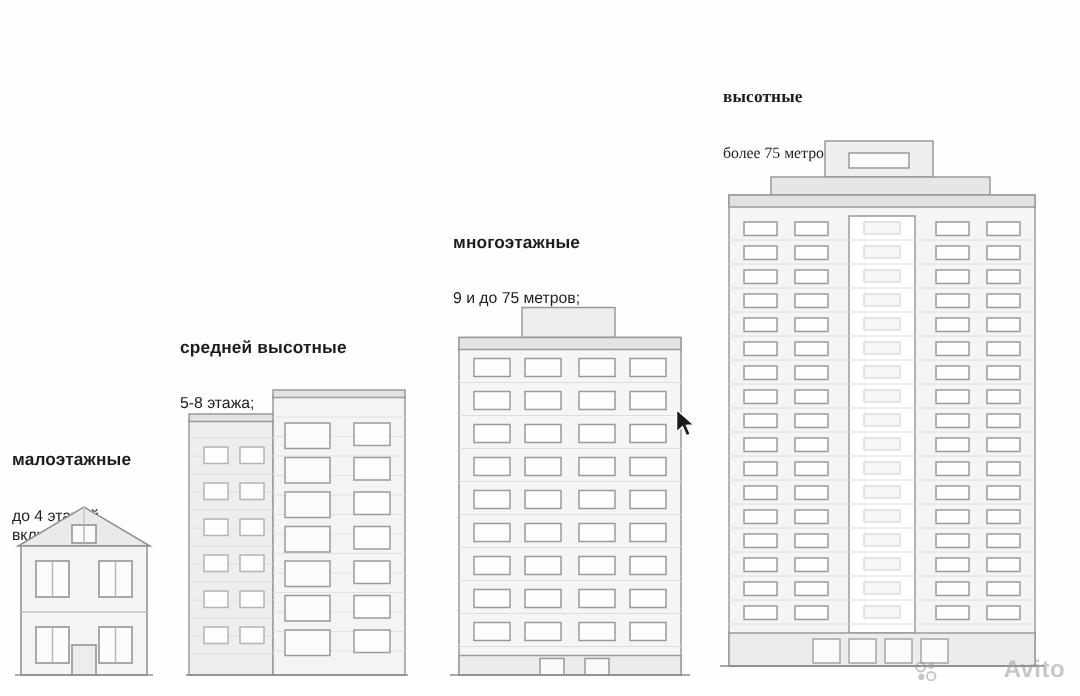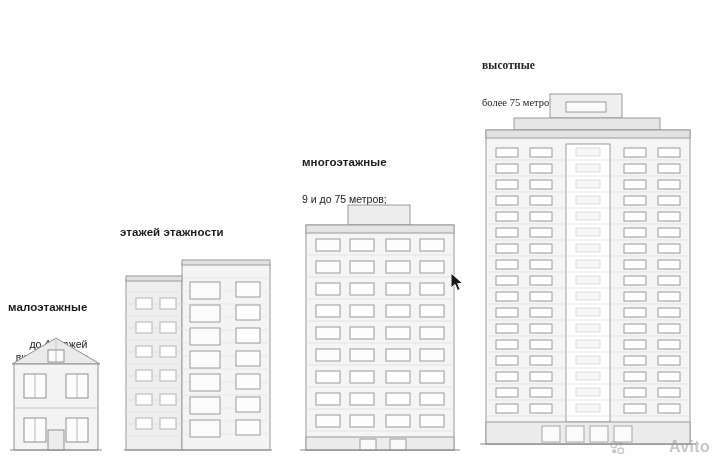--- a/index.html
+++ b/index.html
@@ -35,21 +35,21 @@
     letter-spacing: 0.1px;
     display: block;
     margin-bottom: 2px;
   }
   .label .desc {
     font-weight: normal;
     font-size: 10.5px;
     display: block;
   }
 
-  #label-low   { left: 8px;   top: 280px; text-align: right; }
+  #label-low   { left: 8px;   top: 280px; }
   #label-mid   { left: 120px; top: 205px; }
   #label-multi { left: 302px; top: 135px; }
   #label-high  { left: 482px; top: 38px; font-family: Liberation Serif, serif;  }
 
   
   .building { position: absolute; }
 
   
   #house { left: 8px; top: 336px; width: 96px; height: 118px; }
 
@@ -104,21 +104,22 @@
 
 <div id="stage">
 
   <div class="label" id="label-low">
     <span class="title">малоэтажные</span>
     <span class="desc">до 4 этажей
 включительно;</span>
   </div>
 
   <div class="label" id="label-mid">
-    <span class="title">этажей этажности</span>
+    <span class="title">средней высотные</span>
+    <span class="desc">5-8 этажа;</span>
   </div>
 
   <div class="label" id="label-multi">
     <span class="title">многоэтажные</span>
     <span class="desc">9 и до 75 метров;</span>
   </div>
 
   <div class="label" id="label-high">
     <span class="title">высотные</span>
     <span class="desc">более 75 метров.</span>

